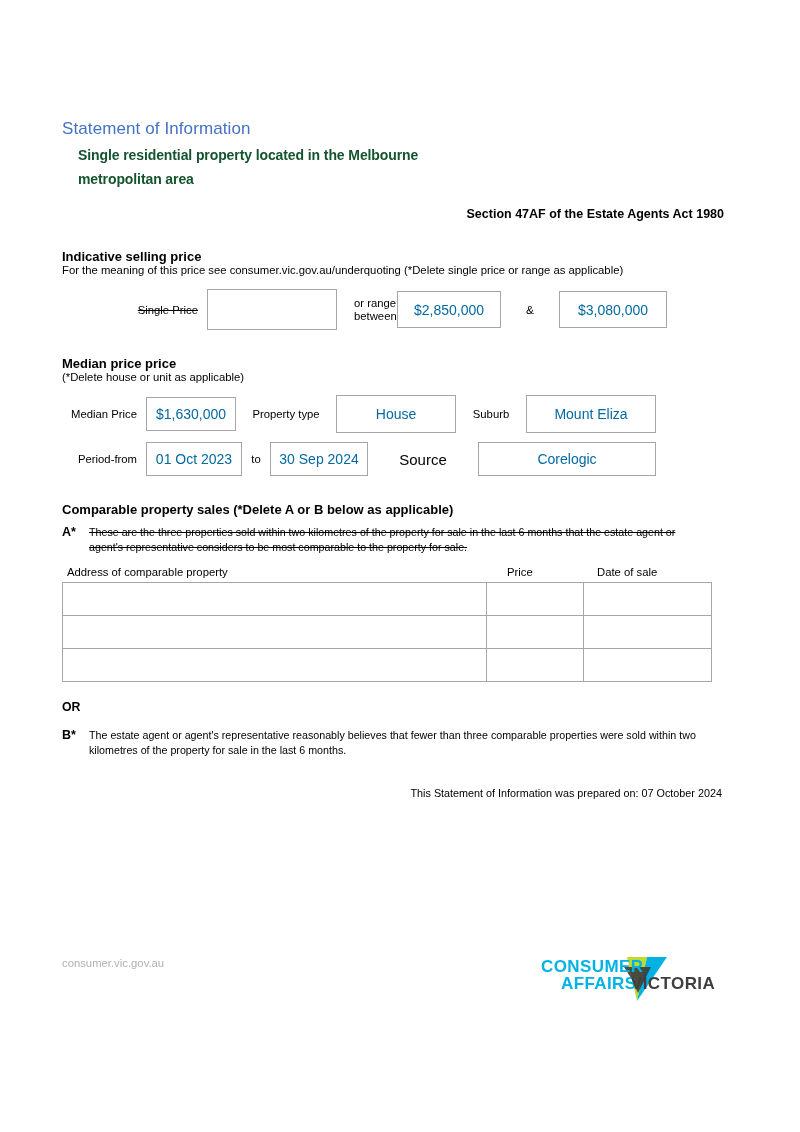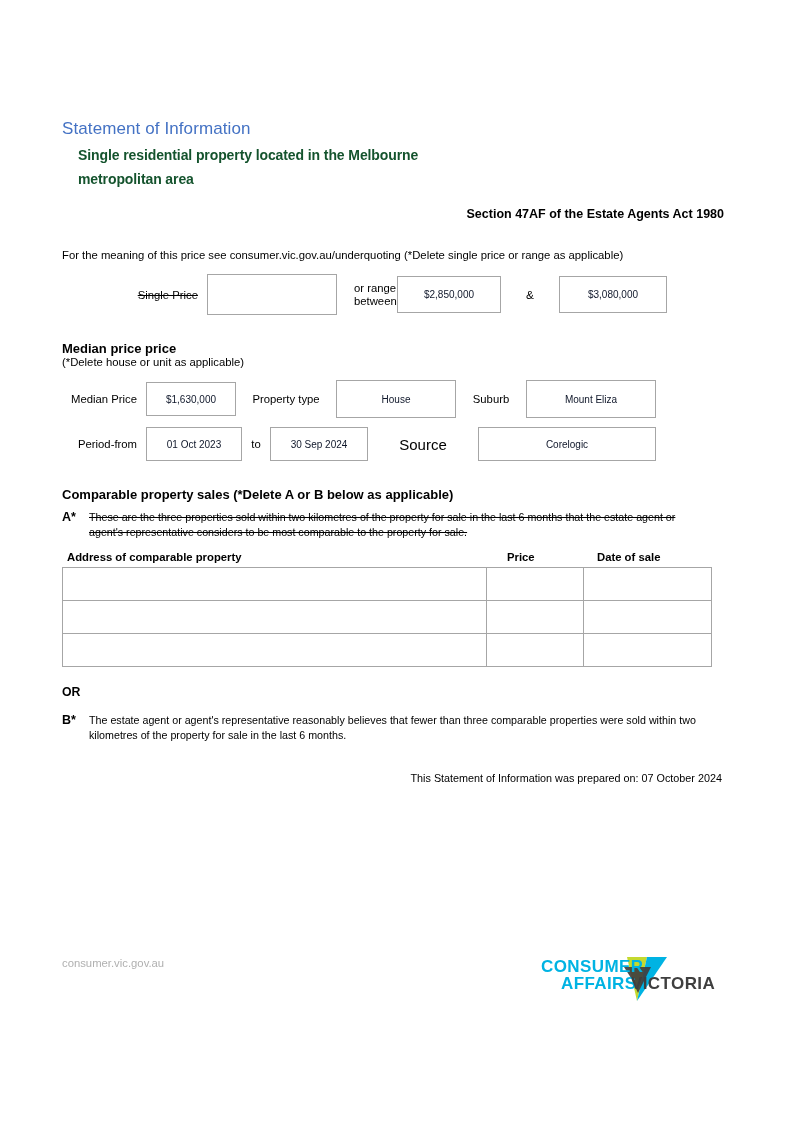--- a/index.html
+++ b/index.html
@@ -61,22 +61,22 @@
   .sec-sub {
     font-size: 11.3px;
     color: #000;
   }
   .box {
     border: 1px solid #a6a6a6;
     background: #fff;
     box-sizing: border-box;
     display: flex;
     align-items: center;
-    font-size: 10px;
-    color: #0f172a;
+    font-size: 14px;
+    color: #0369a1;
   }
   .box.center { justify-content: center; }
   .box.left { padding-left: 10px; }
   .strike { text-decoration: line-through; }
 
   
   .addr-wrap {
     margin-top: 22px;
     display: flex;
     align-items: flex-start;
@@ -170,21 +170,21 @@
     font-size: 10.7px;
     line-height: 14.5px;
     color: #000;
   }
   .ab-text.struck { text-decoration: line-through; }
 
   .tbl-head {
     display: flex;
     margin-top: 12px;
     font-size: 11.3px;
-    font-weight: bold;
+    font-weight: normal;
   }
   .th-addr { width: 438px; padding-left: 5px; box-sizing: border-box; }
   .th-price { width: 90px; padding-left: 7px; box-sizing: border-box; }
   .th-date { width: 122px; padding-left: 7px; box-sizing: border-box; }
 
   .ctable {
     margin-top: 4px;
     width: 650px;
     border-collapse: collapse;
   }
@@ -248,20 +248,21 @@
       <div class="title-small">Statement of Information</div>
       <div class="title-big">
         <div>Single residential property located in the Melbourne</div>
         <div>metropolitan area</div>
       </div>
       <div class="section-act">Section 47AF of the Estate Agents Act 1980</div>
     </div>
 
 
     <div class="ind-wrap">
+      <div class="sec-head">Indicative selling price</div>
       <div class="sec-sub">For the meaning of this price see consumer.vic.gov.au/underquoting (*Delete single price or range as applicable)</div>
       <div class="ind-row">
         <div class="ind-lbl-single strike">Single Price</div>
         <div class="box box-single left"></div>
         <div class="ind-orrange">
           <div>or range</div>
           <div>between</div>
         </div>
         <div class="box box-low center">$2,850,000</div>
         <div class="amp">&amp;</div>

